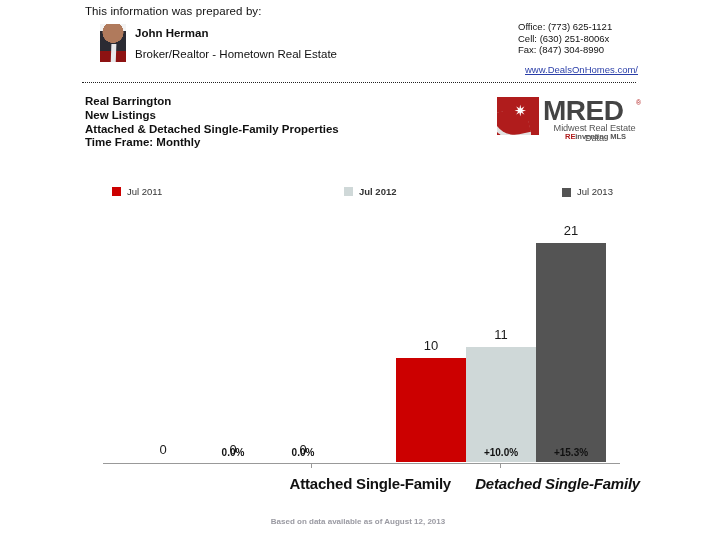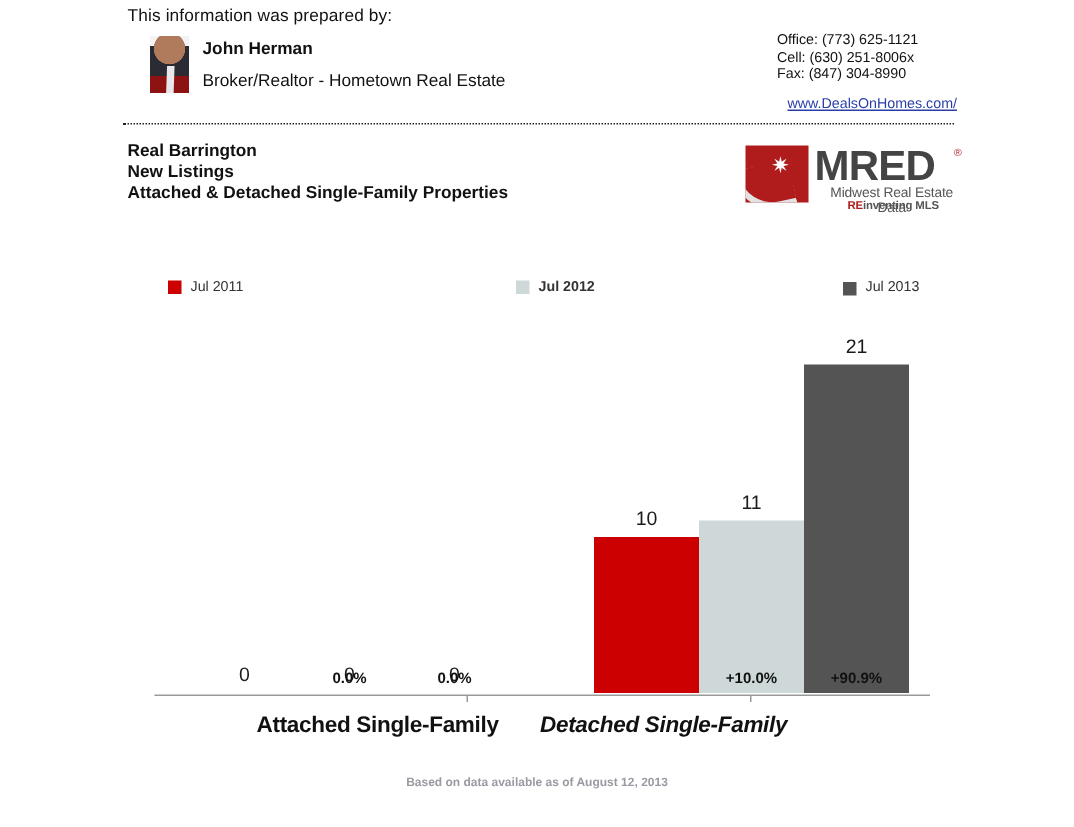--- a/index.html
+++ b/index.html
@@ -246,21 +246,21 @@
     color: #111;
     text-align: center;
     line-height: 15px;
   }
   .group-label {
     position: absolute;
     top: 475px;
     font-size: 15px;
     font-weight: bold;
     color: #111;
-    text-align: left;
+    text-align: right;
     letter-spacing: -0.2px;
   }
 
   
   .footer {
     position: absolute;
     left: 0;
     top: 516px;
     width: 716px;
     text-align: center;
@@ -288,20 +288,21 @@
   <div>Fax: (847) 304-8990</div>
 </div>
 <a class="contact-url" href="#">www.DealsOnHomes.com/</a>
 
 <div class="divider-dotted"></div>
 
 <div class="report-title">
   <div>Real Barrington</div>
   <div>New Listings</div>
   <div>Attached &amp; Detached Single-Family Properties</div>
+  <div>Time Frame: Monthly</div>
 </div>
 
 <div class="mred-logo">
   <div class="mred-mark">
     <div class="swoosh"></div>
     <div class="star">✷</div>
   </div>
   <div class="mred-word">MRED</div>
   <div class="mred-reg">®</div>
   <div class="mred-sub1">Midwest Real Estate Data</div>
@@ -333,19 +334,19 @@
     <div class="bar-value" style="left: 268px; width: 70px; top: 442px;">0</div>
     <div class="bar-pct" style="left: 268px; width: 70px; top: 445px;">0.0%</div>
     <div class="group-label" style="left: 171px; width: 280px;">Attached Single-Family</div>
     <div class="bar" style="left: 396px; width: 70px; height: 104px; background: rgb(204, 0, 0);"></div>
     <div class="bar-value" style="left: 396px; width: 70px; top: 338px;">10</div>
     <div class="bar" style="left: 466px; width: 70px; height: 115px; background: rgb(207, 216, 216);"></div>
     <div class="bar-value" style="left: 466px; width: 70px; top: 327px;">11</div>
     <div class="bar-pct" style="left: 466px; width: 70px; top: 445px;">+10.0%</div>
     <div class="bar" style="left: 536px; width: 70px; height: 219px; background: rgb(84, 84, 84);"></div>
     <div class="bar-value" style="left: 536px; width: 70px; top: 223px;">21</div>
-    <div class="bar-pct" style="left: 536px; width: 70px; top: 445px;">+90.9%</div>
+    <div class="bar-pct" style="left: 536px; width: 70px; top: 445px;">+15.3%</div>
     <div class="group-label" style="left: 360px; width: 280px; font-style: italic;">Detached Single-Family</div>
   </div>
 
 <div class="footer">
   <div class="footer-line1">Based on data available as of August 12, 2013</div>
 </div>
 
 </body></html>

